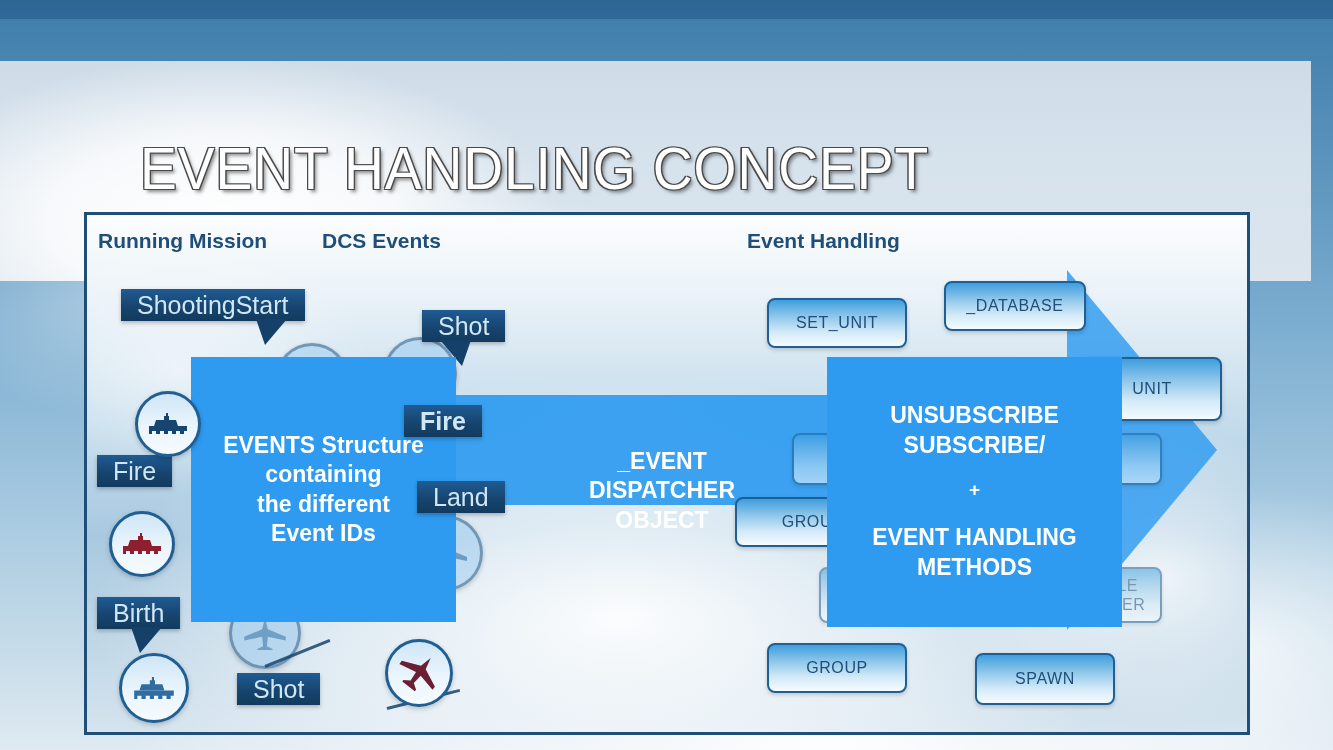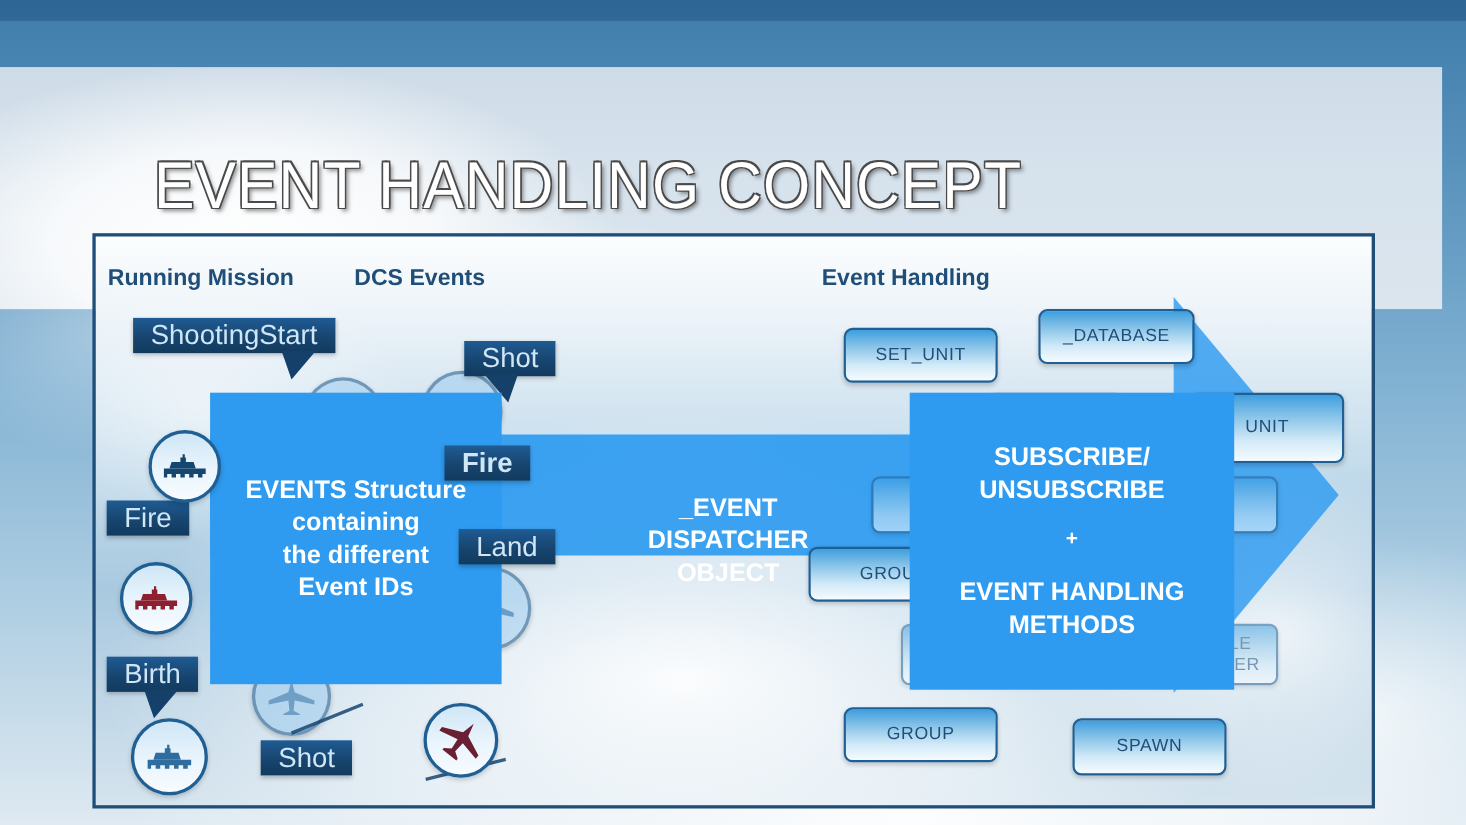--- a/index.html
+++ b/index.html
@@ -59,21 +59,20 @@
       radial-gradient(ellipse 58% 60% at 46% 78%, rgba(255,255,255,0.95) 0%, rgba(255,255,255,0.55) 45%, rgba(255,255,255,0.12) 78%),
       radial-gradient(ellipse 26% 40% at 92% 70%, rgba(255,255,255,0.8) 0%, rgba(255,255,255,0) 72%),
       radial-gradient(ellipse 22% 32% at 8% 30%, rgba(255,255,255,0.55) 0%, rgba(255,255,255,0) 76%),
       linear-gradient(180deg,#fbfdfe 0%, #eaf2f8 14%, #bcd7e9 40%, #9dc2dc 62%, #b4cfe2 80%, #cfe0ec 100%);
     overflow: hidden;
   }
   .frame-head {
     position: absolute; top: 14px;
     font-size: 21px; font-weight: bold; color: #1f4e79;
     white-space: nowrap;
-    margin-top: 12px;
   }
   #head-running { left: 11px; }
   #head-dcs     { left: 235px; }
   #head-eh      { left: 660px; }
 
   
   #arrow-body {
     position: absolute; left: 104px; top: 180px; width: 900px; height: 110px;
     background: #2e9bf0; opacity: .92;
   }
@@ -313,22 +312,22 @@
     </div>
 
     <div id="dispatcher">
       <div>_EVENT</div>
       <div>DISPATCHER</div>
       <div>OBJECT</div>
     </div>
 
     <div id="panel-handling">
       <div class="ptxt">
+        <div>UNSUBSCRIBE</div>
         <div>SUBSCRIBE/</div>
-        <div>UNSUBSCRIBE</div>
       </div>
       <div class="plus">+</div>
       <div class="ptxt">
         <div>EVENT HANDLING</div>
         <div>METHODS</div>
       </div>
     </div>
 
   </div>
 </div>

